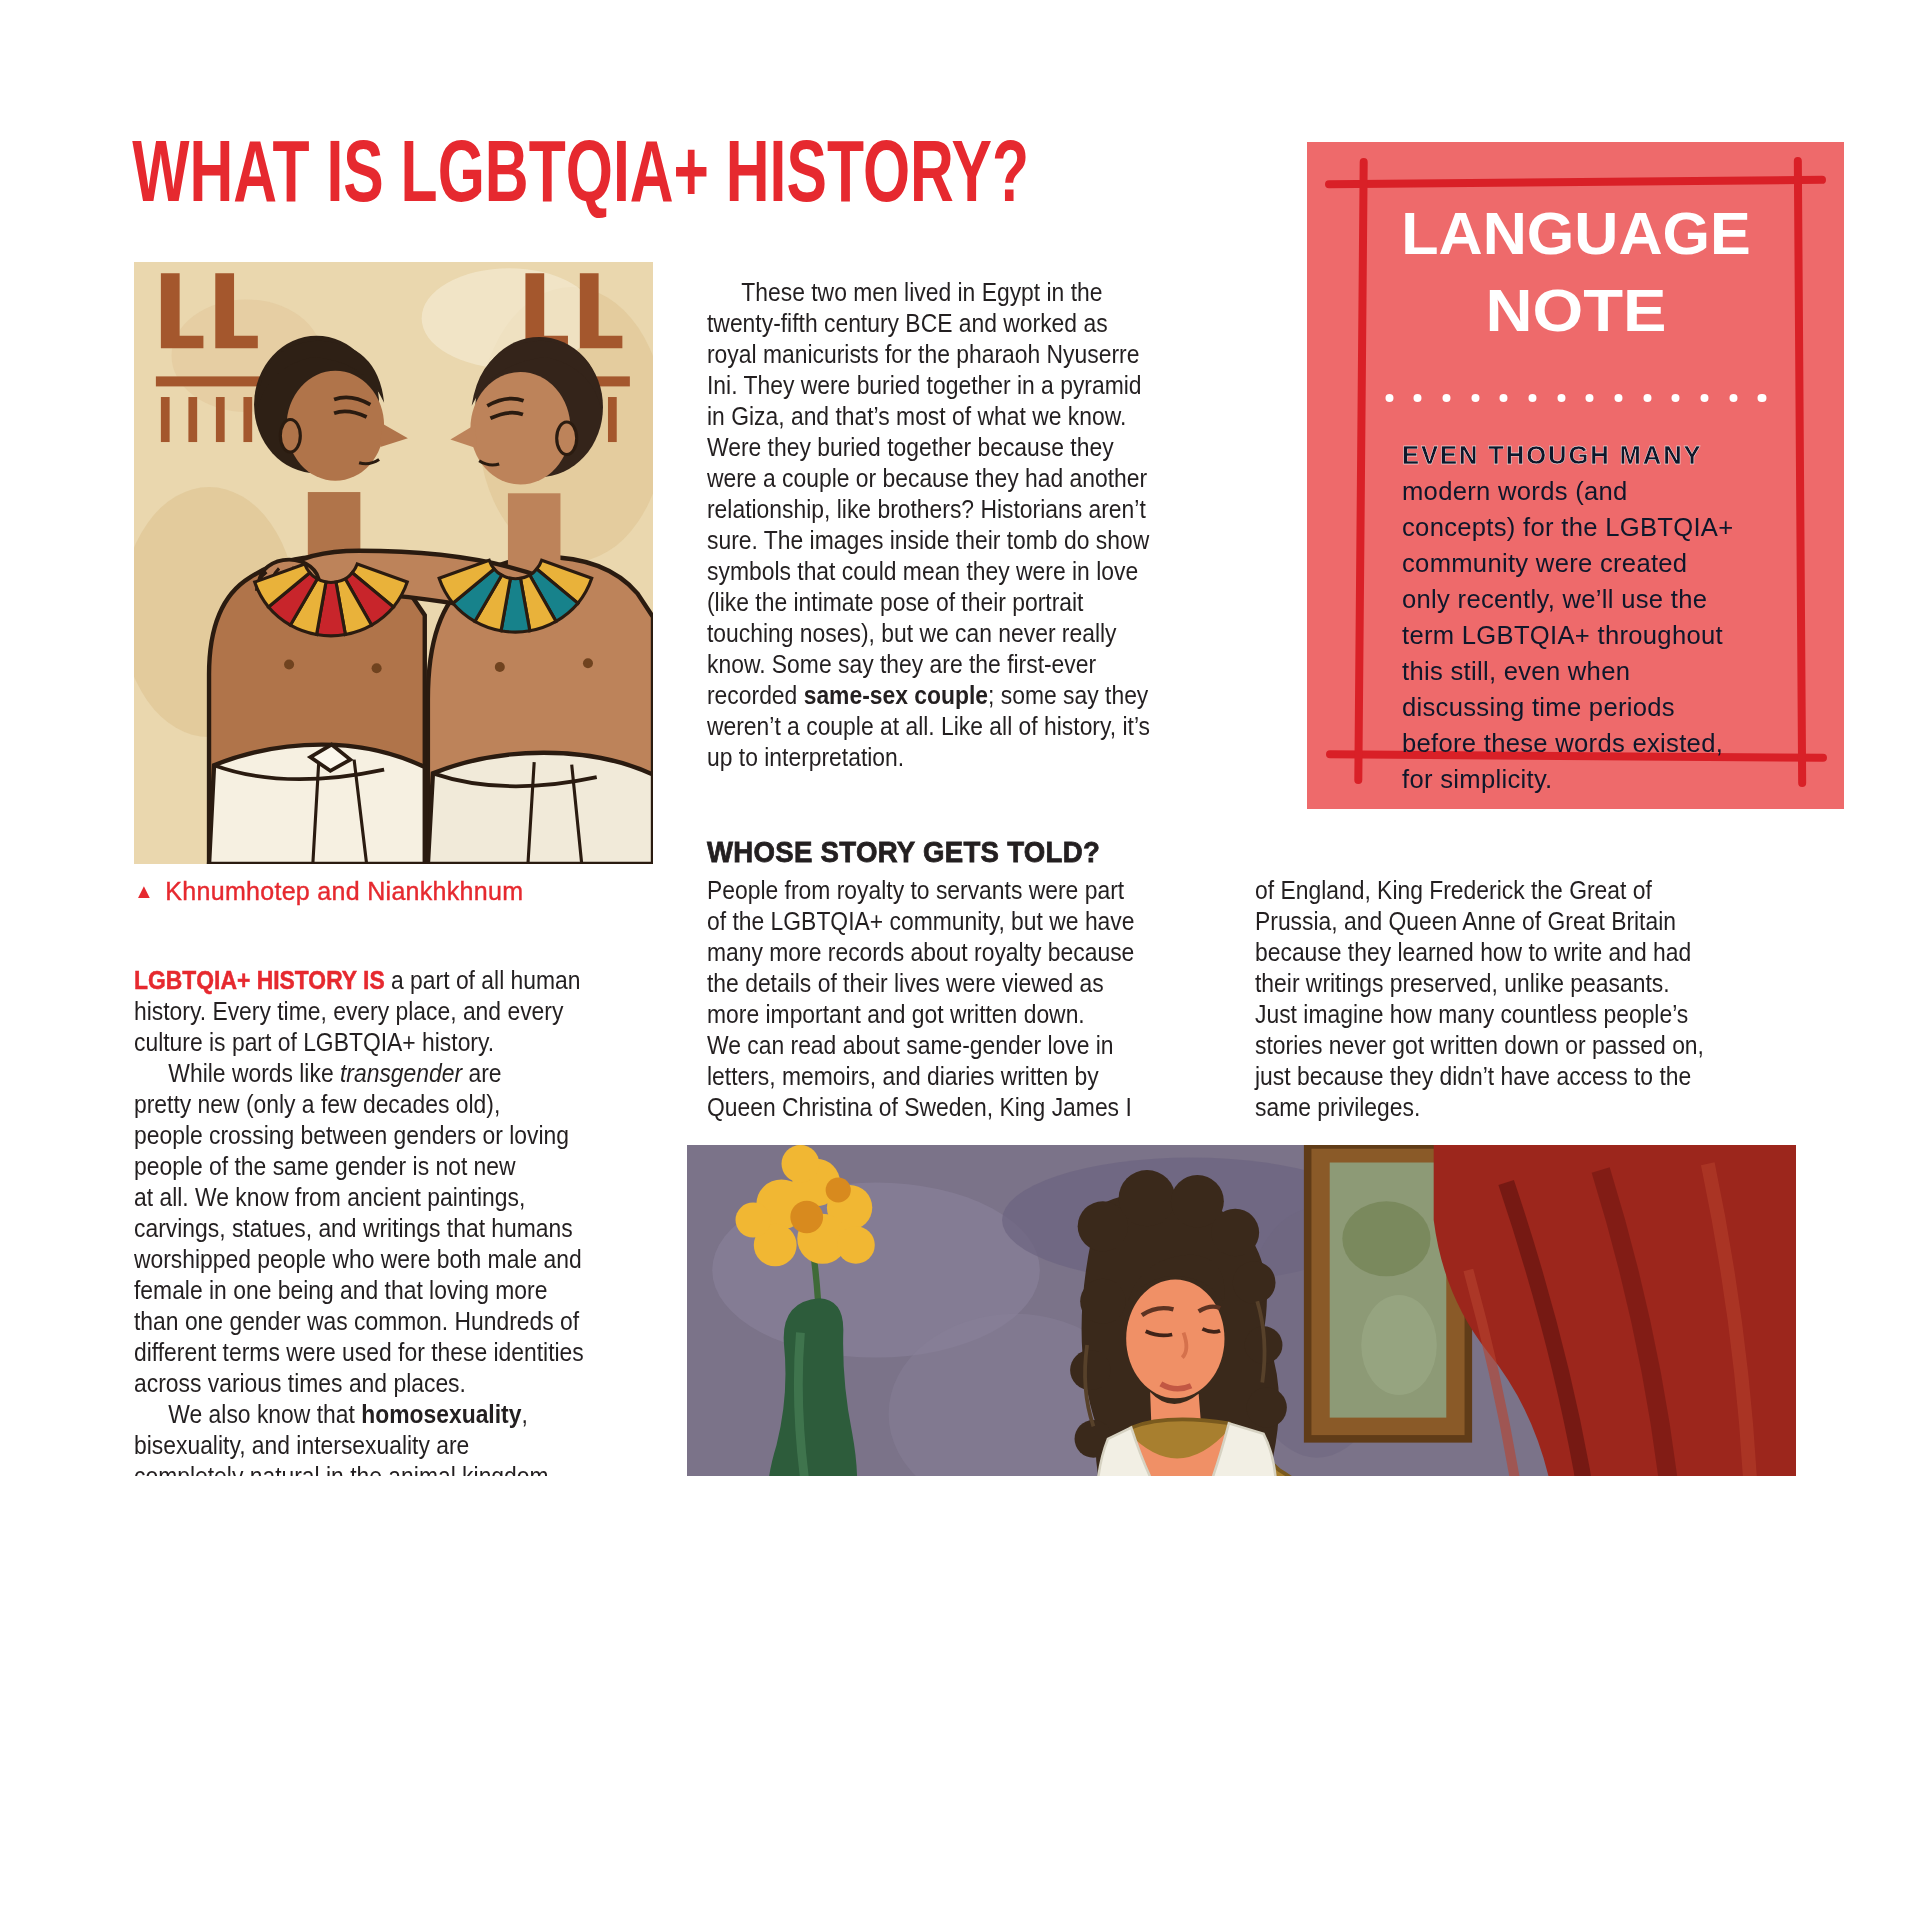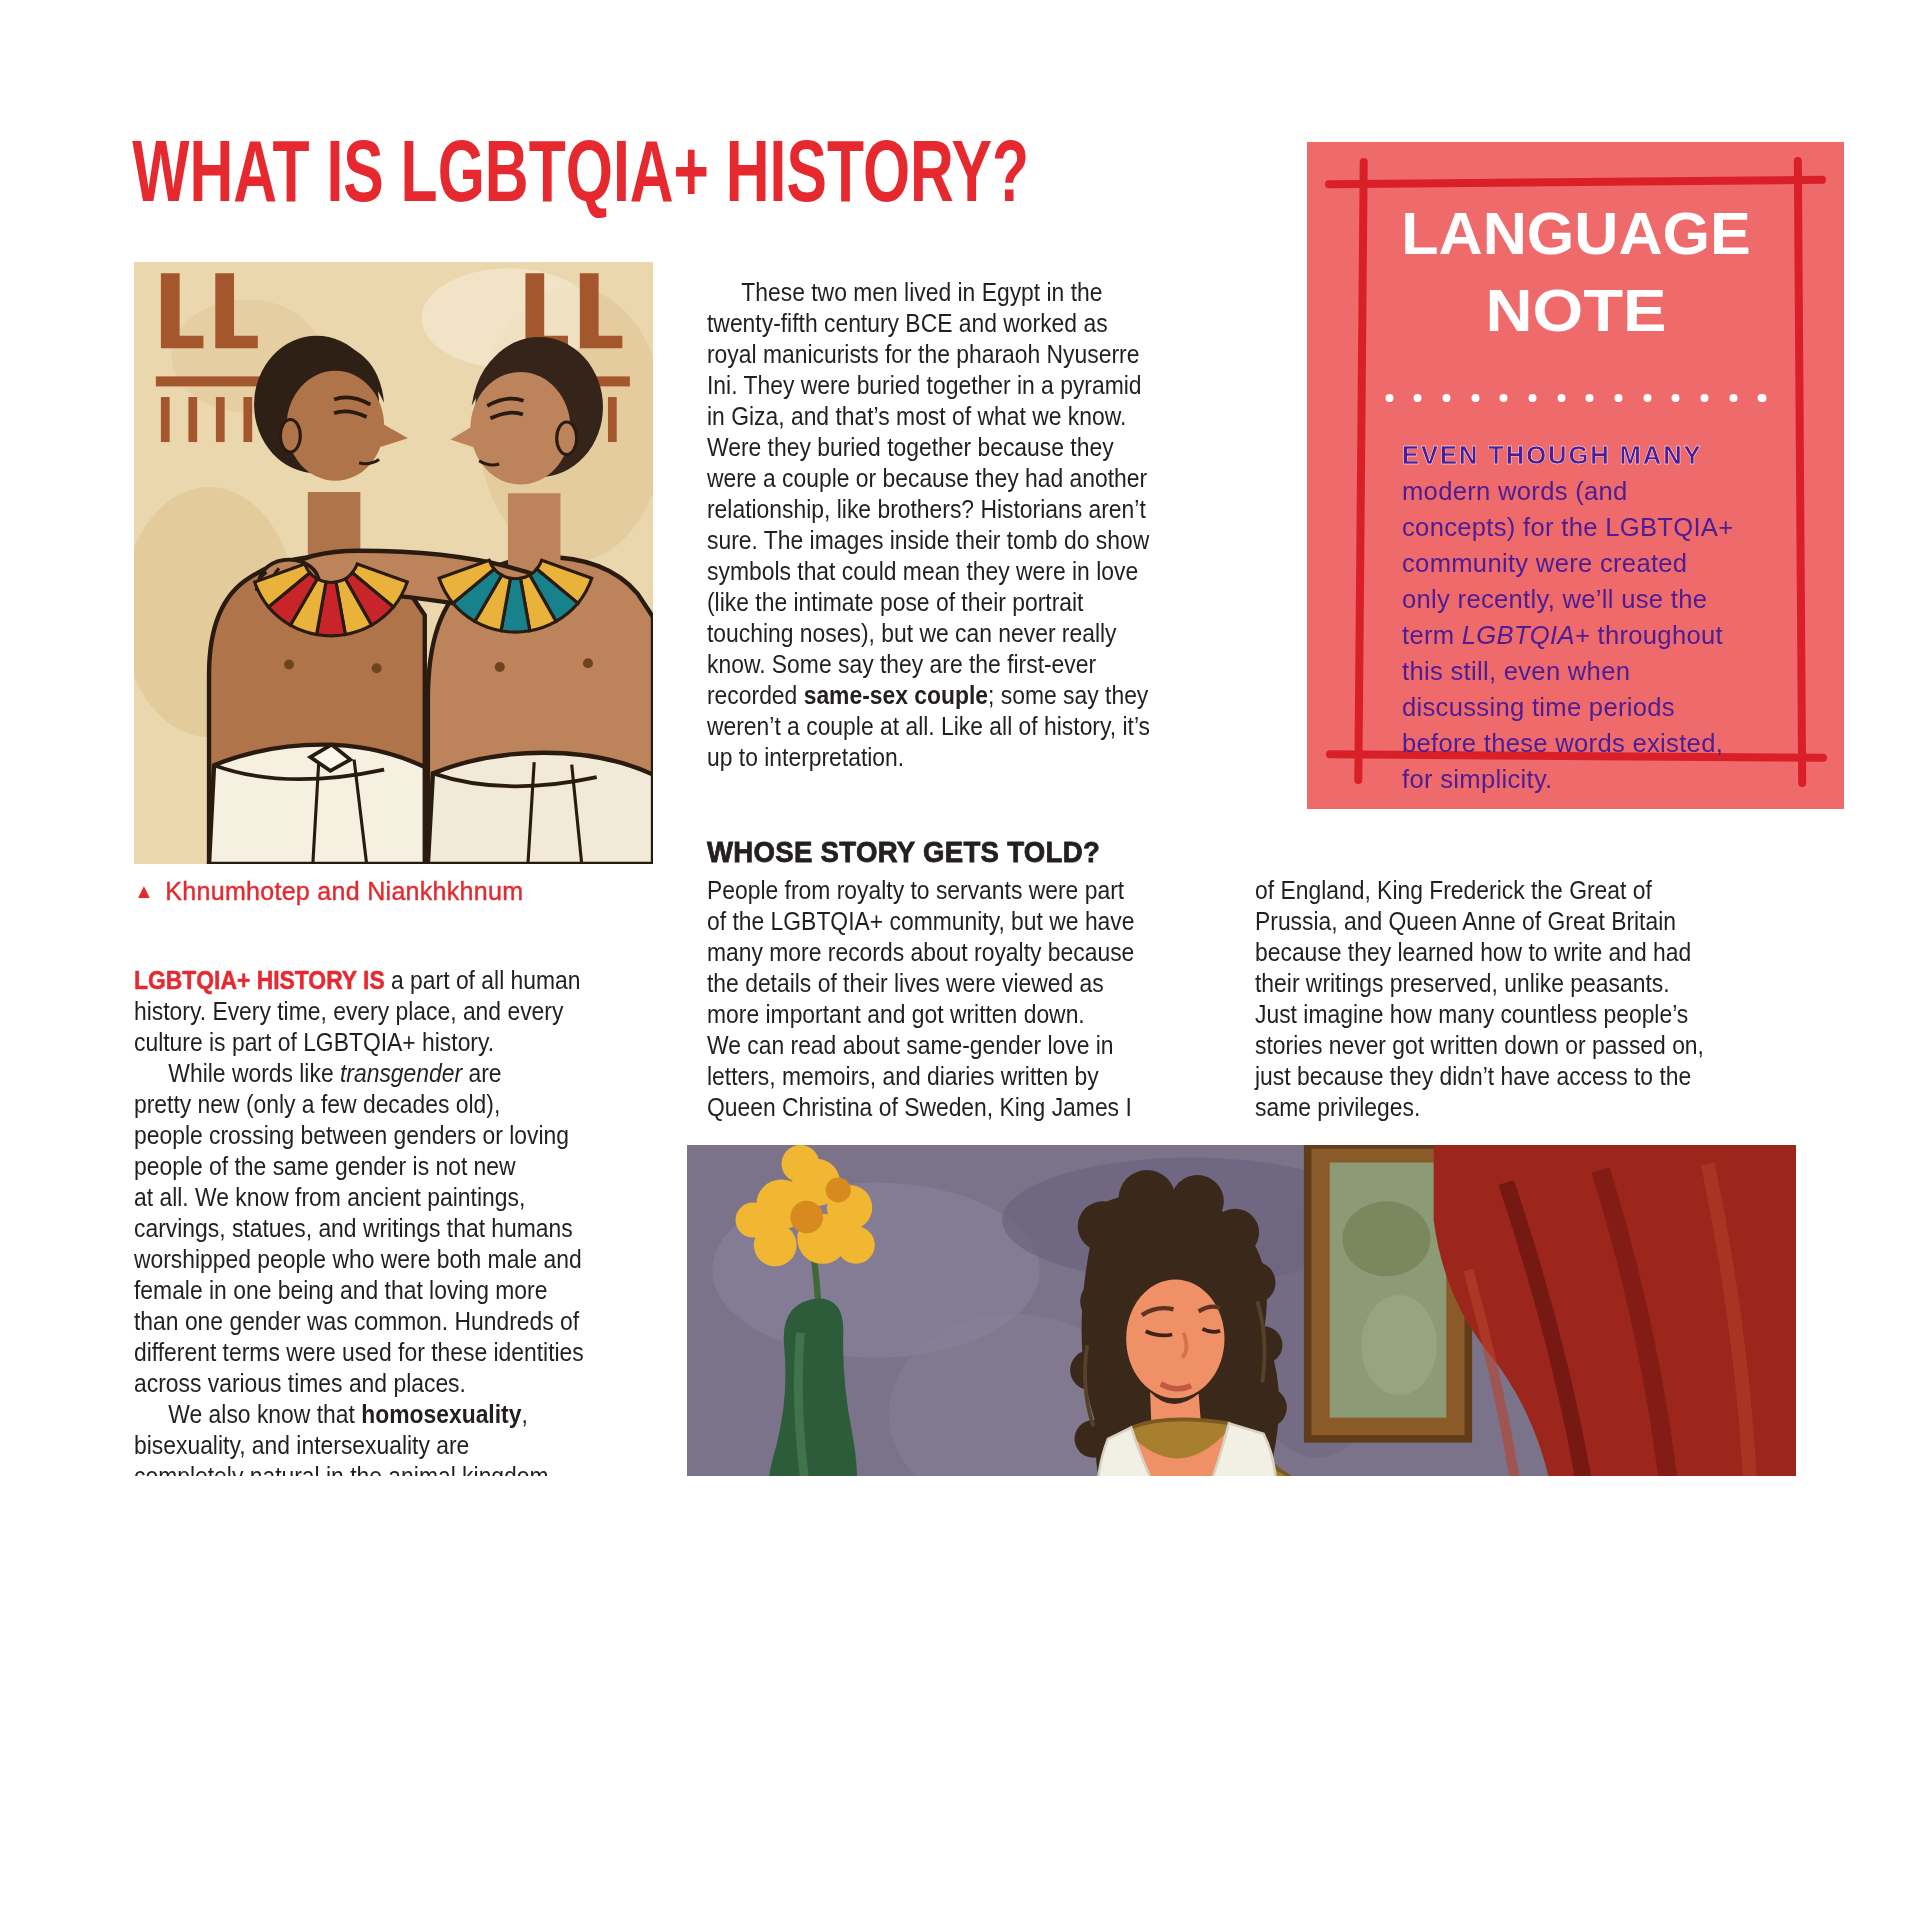--- a/index.html
+++ b/index.html
@@ -50,24 +50,24 @@
   .fl-left{left:50px; top:16.2px; bottom:25px; width:7.5px; transform:rotate(.5deg);}
   .fl-right{right:41px; top:15px; bottom:22.5px; width:7.5px; transform:rotate(-.4deg);}
   .note-title-svg{position:absolute; left:50%; top:57px; transform:translateX(-50%); color:#fff;}
   .dots{
     position:absolute; top:252px; left:50%; transform:translateX(-50%);
     display:flex; gap:20.6px;
   }
   .dots span{width:8.1px; height:8.1px; border-radius:50%; background:#fff; display:block;}
   .note-body{
     position:absolute; left:95px; top:295px; width:387px;
-    color:#4c1d95; font-size:25.6px; line-height:36px; white-space:pre; letter-spacing:0.3px;
+    color:#0f172a; font-size:25.6px; line-height:36px; white-space:pre; letter-spacing:0.3px;
   }
   .note-body .rb{font-weight:bold; letter-spacing:1.9px; -webkit-text-stroke:0.4px #fff;}
-  .note-body .ri{font-style:italic;}
+  .note-body .ri{}
   .page-number{
     position:absolute; left:1751px; top:1747px; width:47px; height:47px;
     border-radius:50%; background:var(--accent); color:#fff;
     display:flex; align-items:center; justify-content:center;
     font-size:25px; font-weight:bold;
   }
   .crop-mark{position:absolute; width:2.5px; height:15px; background:#151515;}
   .cm-left{left:10px; top:1909px;}
   .cm-right{left:1897px; top:1914px;}
 </style>

